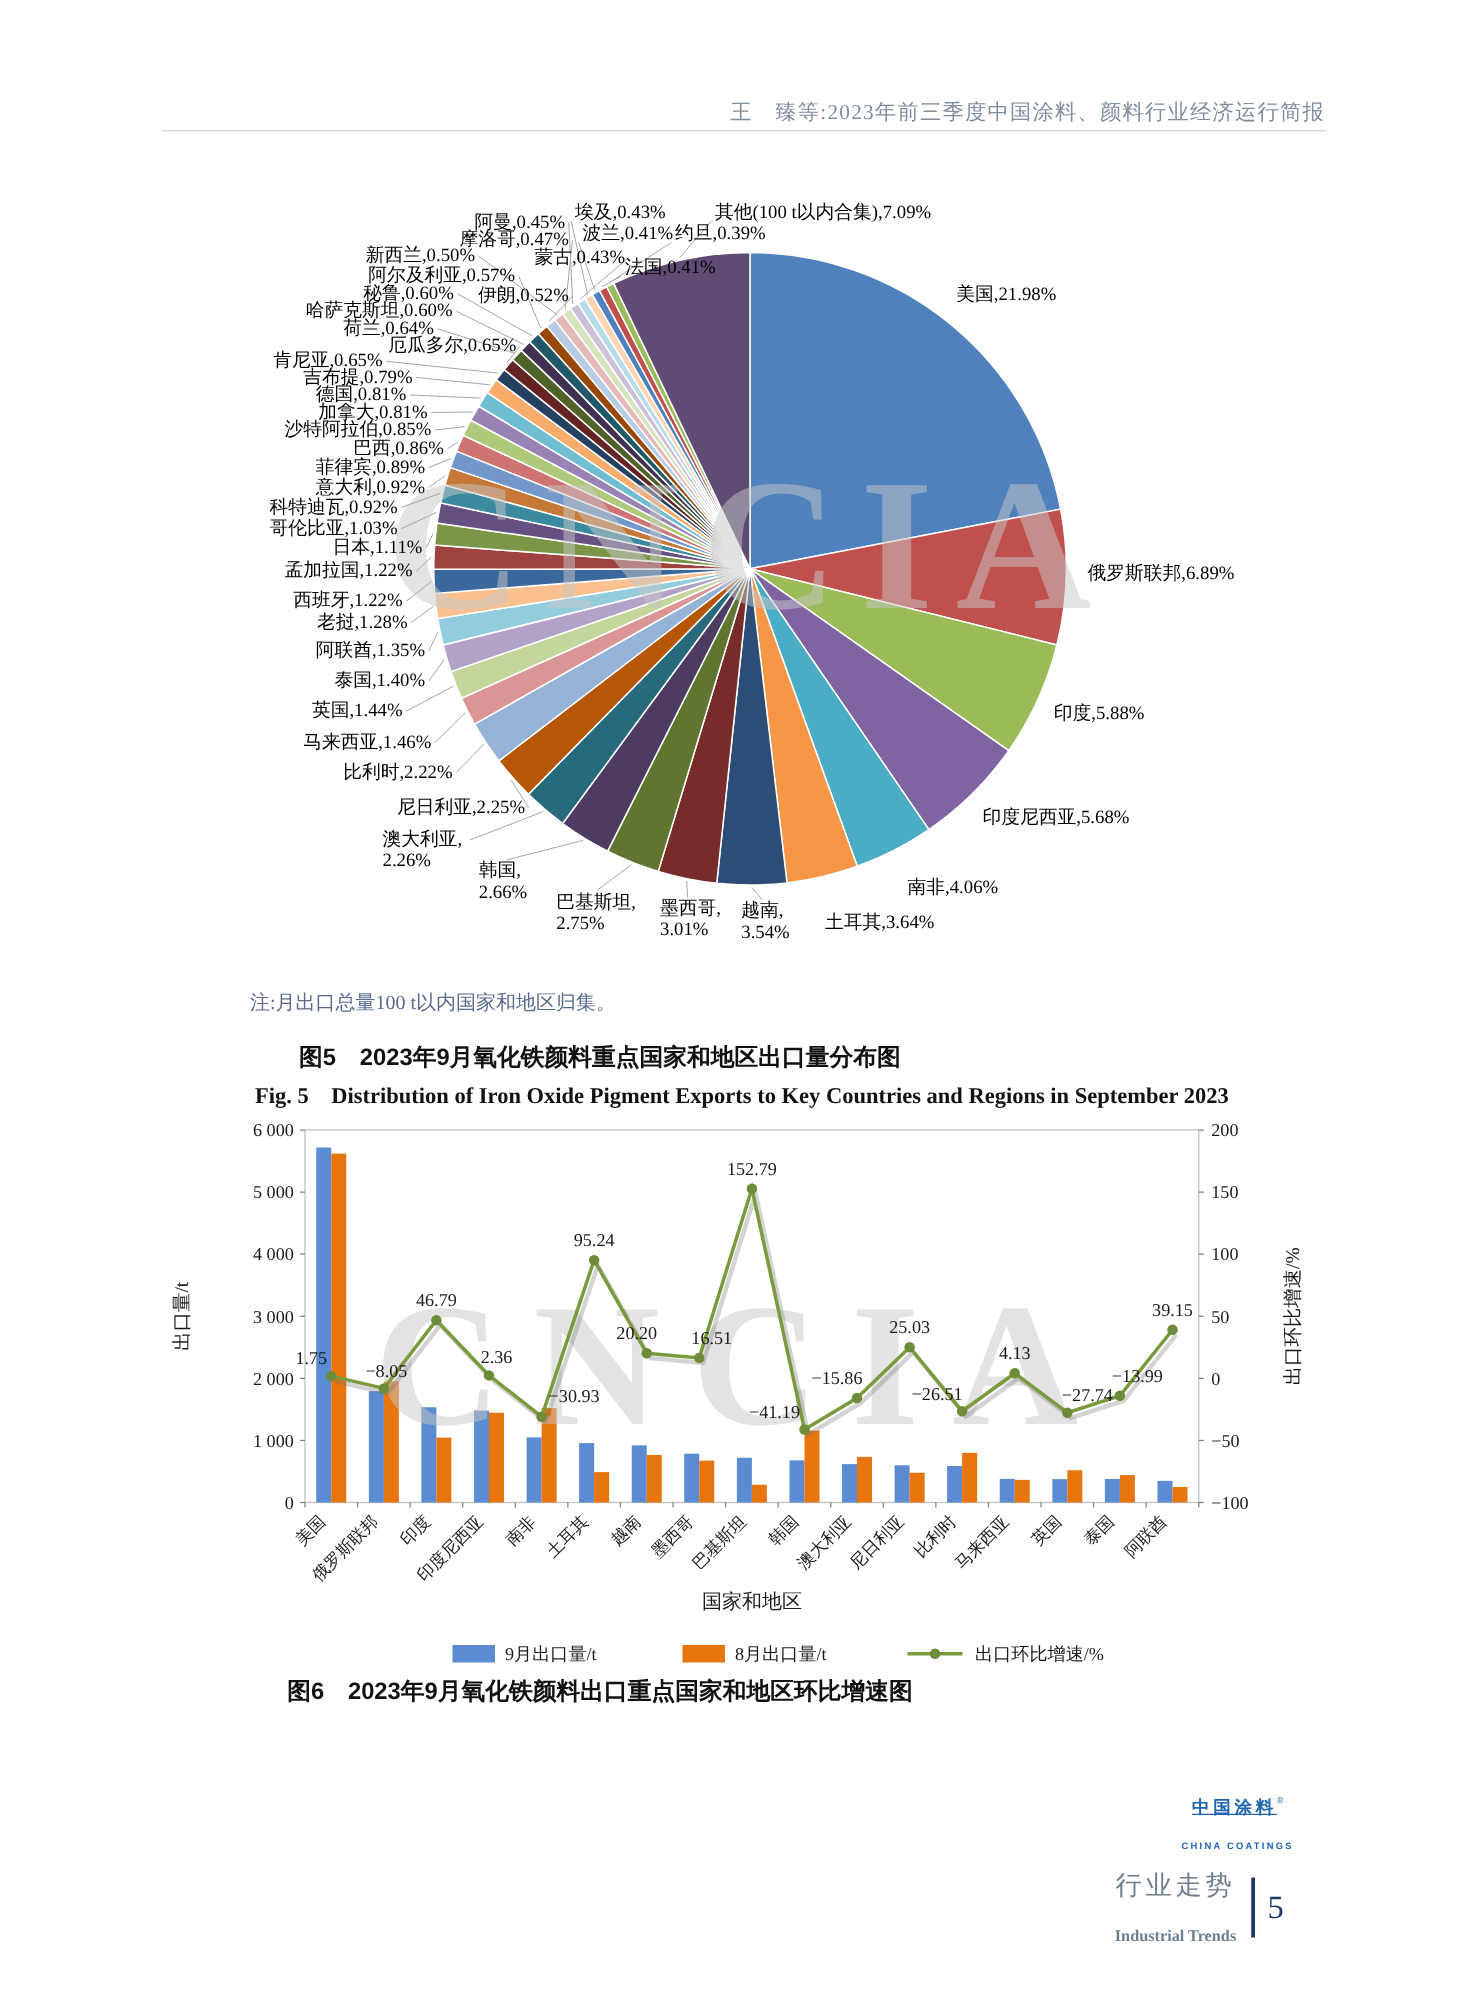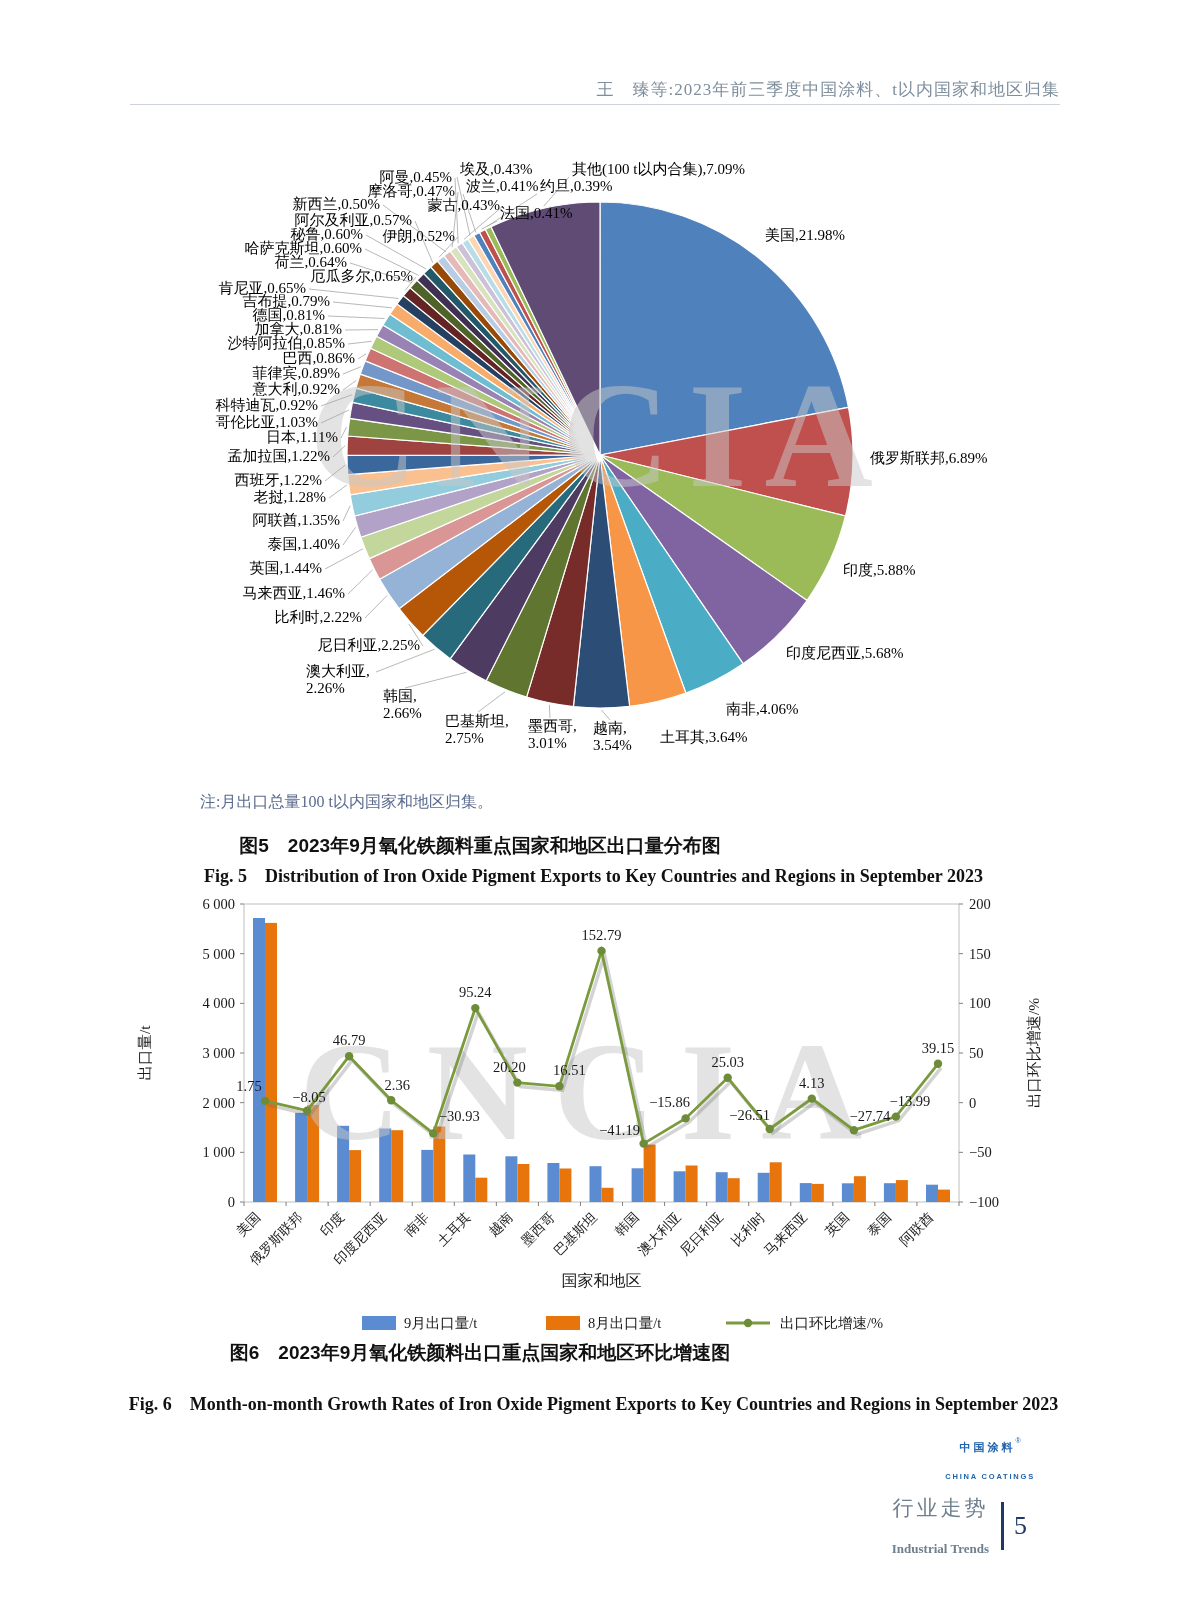--- a/index.html
+++ b/index.html
@@ -9,35 +9,35 @@
   .hdr-rule{position:absolute;top:104px;left:130px;width:930px;height:1px;background:#cdd3d8;}
   .note{position:absolute;top:792px;left:200px;font-size:16px;color:#5a6a8f;}
   .cap-cn{position:absolute;left:0;width:960px;text-align:center;font-weight:bold;font-size:19px;color:#111;
           font-family:"Liberation Sans","DejaVu Sans",sans-serif;}
   .cap-en{position:absolute;left:0;width:1187px;text-align:center;font-weight:bold;font-size:18px;color:#111;
           font-family:"Liberation Serif","DejaVu Serif",serif;}
   #cap5-cn{top:833px;} #cap5-en{top:864px;} #cap6-cn{top:1340px;} #cap6-en{top:1392px;}
   svg text{font-family:"Liberation Serif","DejaVu Serif",serif;}
   .footer-logo{position:absolute;top:1437px;right:152px;text-align:center;color:#2063ae;
                font-family:"Liberation Sans","DejaVu Sans",sans-serif;}
-  .footer-logo .cn{font-size:11px;font-weight:bold;letter-spacing:3px;}
+  .footer-logo .cn{font-size:14px;font-weight:bold;letter-spacing:3px;text-decoration:underline;}
   .footer-logo .tm{font-size:7px;vertical-align:top;}
   .footer-logo .en{font-size:7.5px;letter-spacing:1.8px;font-weight:bold;margin-top:17px;}
   .footer-sec{position:absolute;top:1494px;right:160px;display:flex;align-items:center;}
   .footer-sec .blk{text-align:center;color:#6e7f8d;}
   .footer-sec .cn{font-size:21px;letter-spacing:3px;font-family:"Liberation Sans","DejaVu Sans",sans-serif;}
   .footer-sec .en{font-size:13px;font-family:"Liberation Serif","DejaVu Serif",serif;margin-top:19px;font-weight:bold;}
   .footer-sec .bar{width:3px;height:48px;background:#1f3864;margin:0 10px 0 12px;}
   .footer-sec .num{font-size:26px;color:#1f3864;font-family:"Liberation Serif","DejaVu Serif",serif;}
 </style>
 </head>
 <body>
 
 <div id="page">
-  <div class="hdr">王　臻等:2023年前三季度中国涂料、t以内国家和地区归集</div>
+  <div class="hdr">王　臻等:2023年前三季度中国涂料、颜料行业经济运行简报</div>
   <div class="hdr-rule"></div>
 
   <svg id="pie-svg" width="1187" height="625" viewBox="0 0 1187 625" style="position:absolute;top:148px;left:0;">
       <path d="M600,307 L600.0,54.0 A253,253 0 0 1 848.5,259.3 Z" fill="#4F81BD" stroke="#ffffff" stroke-width="1.2"></path>
       <path d="M600,307 L848.5,259.3 A253,253 0 0 1 845.5,368.0 Z" fill="#C0504D" stroke="#ffffff" stroke-width="1.2"></path>
       <path d="M600,307 L845.5,368.0 A253,253 0 0 1 807.0,452.5 Z" fill="#9BBB59" stroke="#ffffff" stroke-width="1.2"></path>
       <path d="M600,307 L807.0,452.5 A253,253 0 0 1 743.1,515.7 Z" fill="#8064A2" stroke="#ffffff" stroke-width="1.2"></path>
       <path d="M600,307 L743.1,515.7 A253,253 0 0 1 685.8,545.0 Z" fill="#4BACC6" stroke="#ffffff" stroke-width="1.2"></path>
       <path d="M600,307 L685.8,545.0 A253,253 0 0 1 629.6,558.3 Z" fill="#F79646" stroke="#ffffff" stroke-width="1.2"></path>
       <path d="M600,307 L629.6,558.3 A253,253 0 0 1 573.4,558.6 Z" fill="#2C4D75" stroke="#ffffff" stroke-width="1.2"></path>
@@ -315,21 +315,20 @@
       <rect x="248" y="432" width="34" height="14" fill="#5B8BD0"></rect>
       <text x="290" y="444" font-size="14.5" fill="#1a1a1a" font-family="&quot;Liberation Serif&quot;,&quot;DejaVu Serif&quot;,serif">9月出口量/t</text>
       <rect x="432" y="432" width="34" height="14" fill="#E8740C"></rect>
       <text x="474" y="444" font-size="14.5" fill="#1a1a1a" font-family="&quot;Liberation Serif&quot;,&quot;DejaVu Serif&quot;,serif">8月出口量/t</text>
       <line x1="612" y1="439" x2="656" y2="439" stroke="#7A9A3D" stroke-width="2.8"></line>
       <circle cx="634" cy="439" r="4.2" fill="#6D8C39"></circle>
       <text x="666" y="444" font-size="14.5" fill="#1a1a1a" font-family="&quot;Liberation Serif&quot;,&quot;DejaVu Serif&quot;,serif">出口环比增速/%</text>
     </svg>
 
   <div class="cap-cn" id="cap6-cn">图6　2023年9月氧化铁颜料出口重点国家和地区环比增速图</div>
-  <div class="cap-en" id="cap6-en">Fig. 6　Month-on-month Growth Rates of Iron Oxide Pigment Exports to Key Countries and Regions in September 2023</div>
 
   <div class="footer-logo">
     <div><span class="cn">中国涂料</span><span class="tm">®</span></div>
     <div class="en">CHINA COATINGS</div>
   </div>
 
   <div class="footer-sec">
     <div class="blk">
       <div class="cn">行业走势</div>
       <div class="en">Industrial Trends</div>

